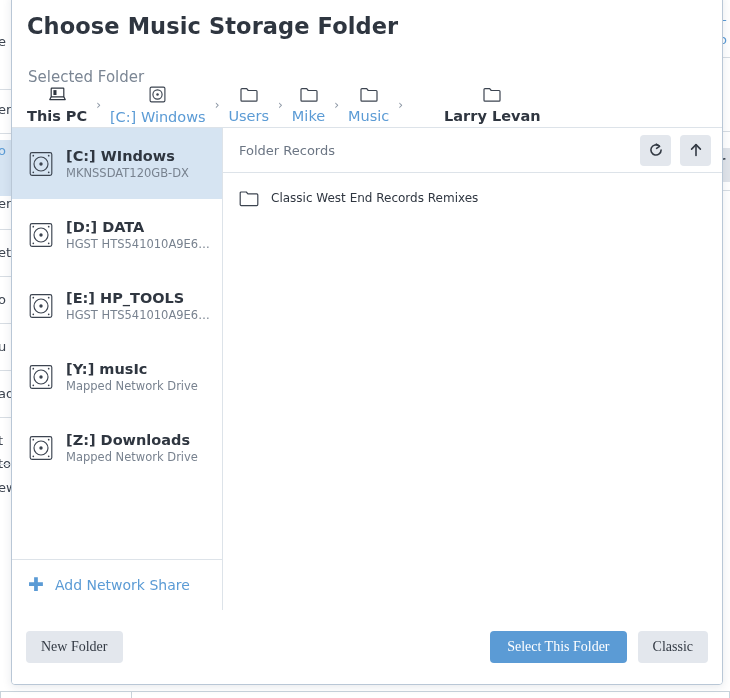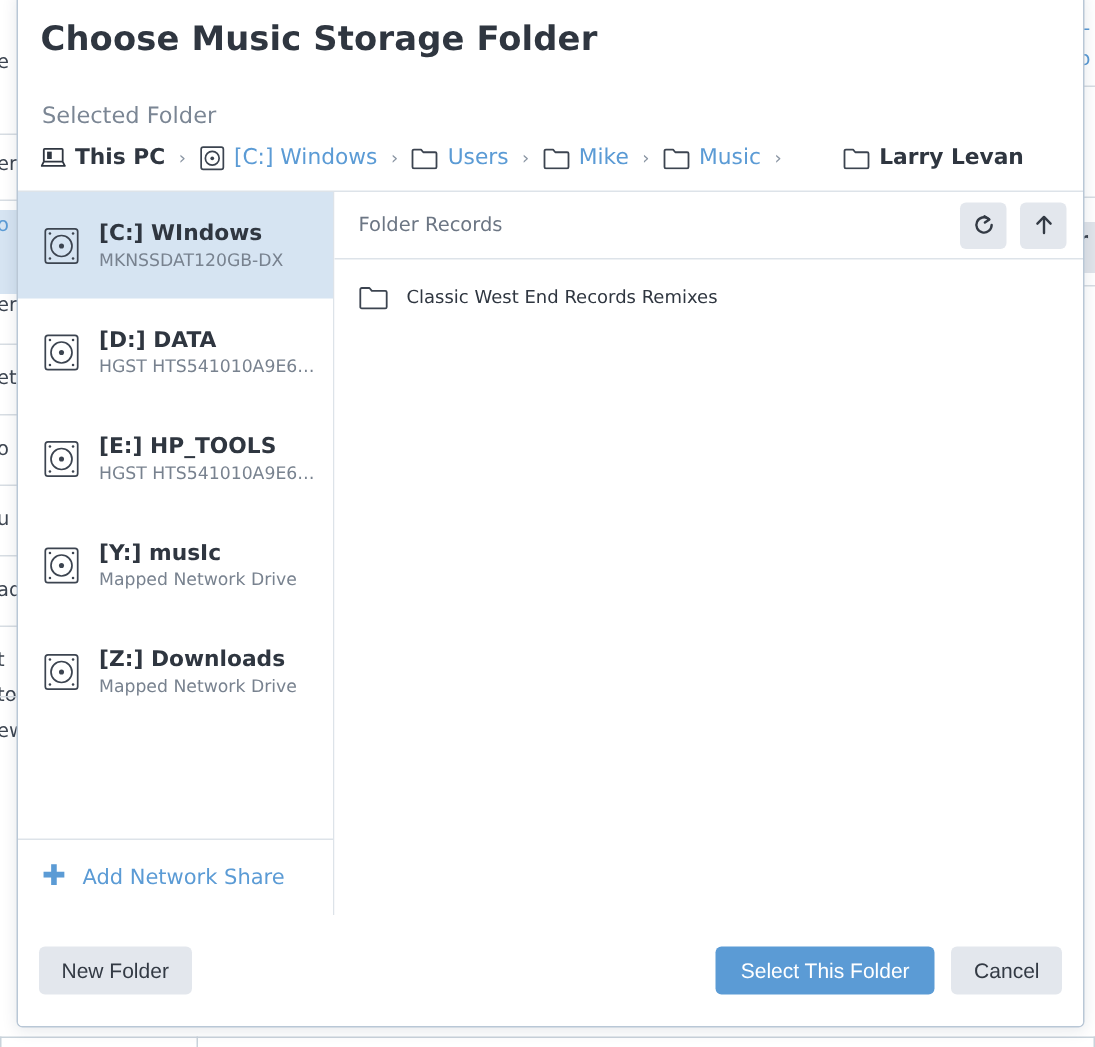--- a/index.html
+++ b/index.html
@@ -86,20 +86,21 @@
     display: flex; align-items: center;
     height: 28px;
     font-size: 14.5px;
   }
   .crumb {
     display: flex; align-items: center;
     gap: 6px;
     color: #5b9bd5;
     cursor: pointer;
     white-space: nowrap;
+    flex-direction: column;
   }
   .crumb.dark { color: #2f3640; font-weight: 600; cursor: default; }
   .crumb.dark.plain { font-weight: 600; margin-left: 32px; }
   .crumb-sep {
     color: #8a95a3;
     font-size: 12px;
     margin: 0 9px;
     user-select: none;
   }
   .ic { display: inline-flex; align-items: center; justify-content: center; }
@@ -184,21 +185,21 @@
   .footer {
     position: absolute; left: 0; right: 0; top: 615px; height: 74px;
     background: #ffffff;
     display: flex; align-items: center;
     padding: 0 14px;
   }
   .btn {
     border-radius: 4px;
     border: none;
     font-size: 14px;
-    font-family: Liberation Sans, sans-serif;
+    font-family: Liberation Serif, serif;
     cursor: pointer;
     height: 32px;
     padding: 0 15px;
     line-height: 1;
   }
   .btn-grey { background: #e3e7ed; color: #333a44; }
   .btn-primary { background: #5b9bd5; color: #ffffff; padding: 0 17px; }
   .footer-spacer { flex: 1; }
   .btn + .btn { margin-left: 11px; }
 </style>
@@ -456,16 +457,16 @@
           <span>Classic West End Records Remixes</span>
         </div>
       </div>
     </div>
   </div>
 
   <div class="footer">
     <button class="btn btn-grey">New Folder</button>
     <span class="footer-spacer"></span>
     <button class="btn btn-primary">Select This Folder</button>
-    <button class="btn btn-grey">Cancel</button>
+    <button class="btn btn-grey">Classic</button>
   </div>
 
 </div>
 
 </body></html>

